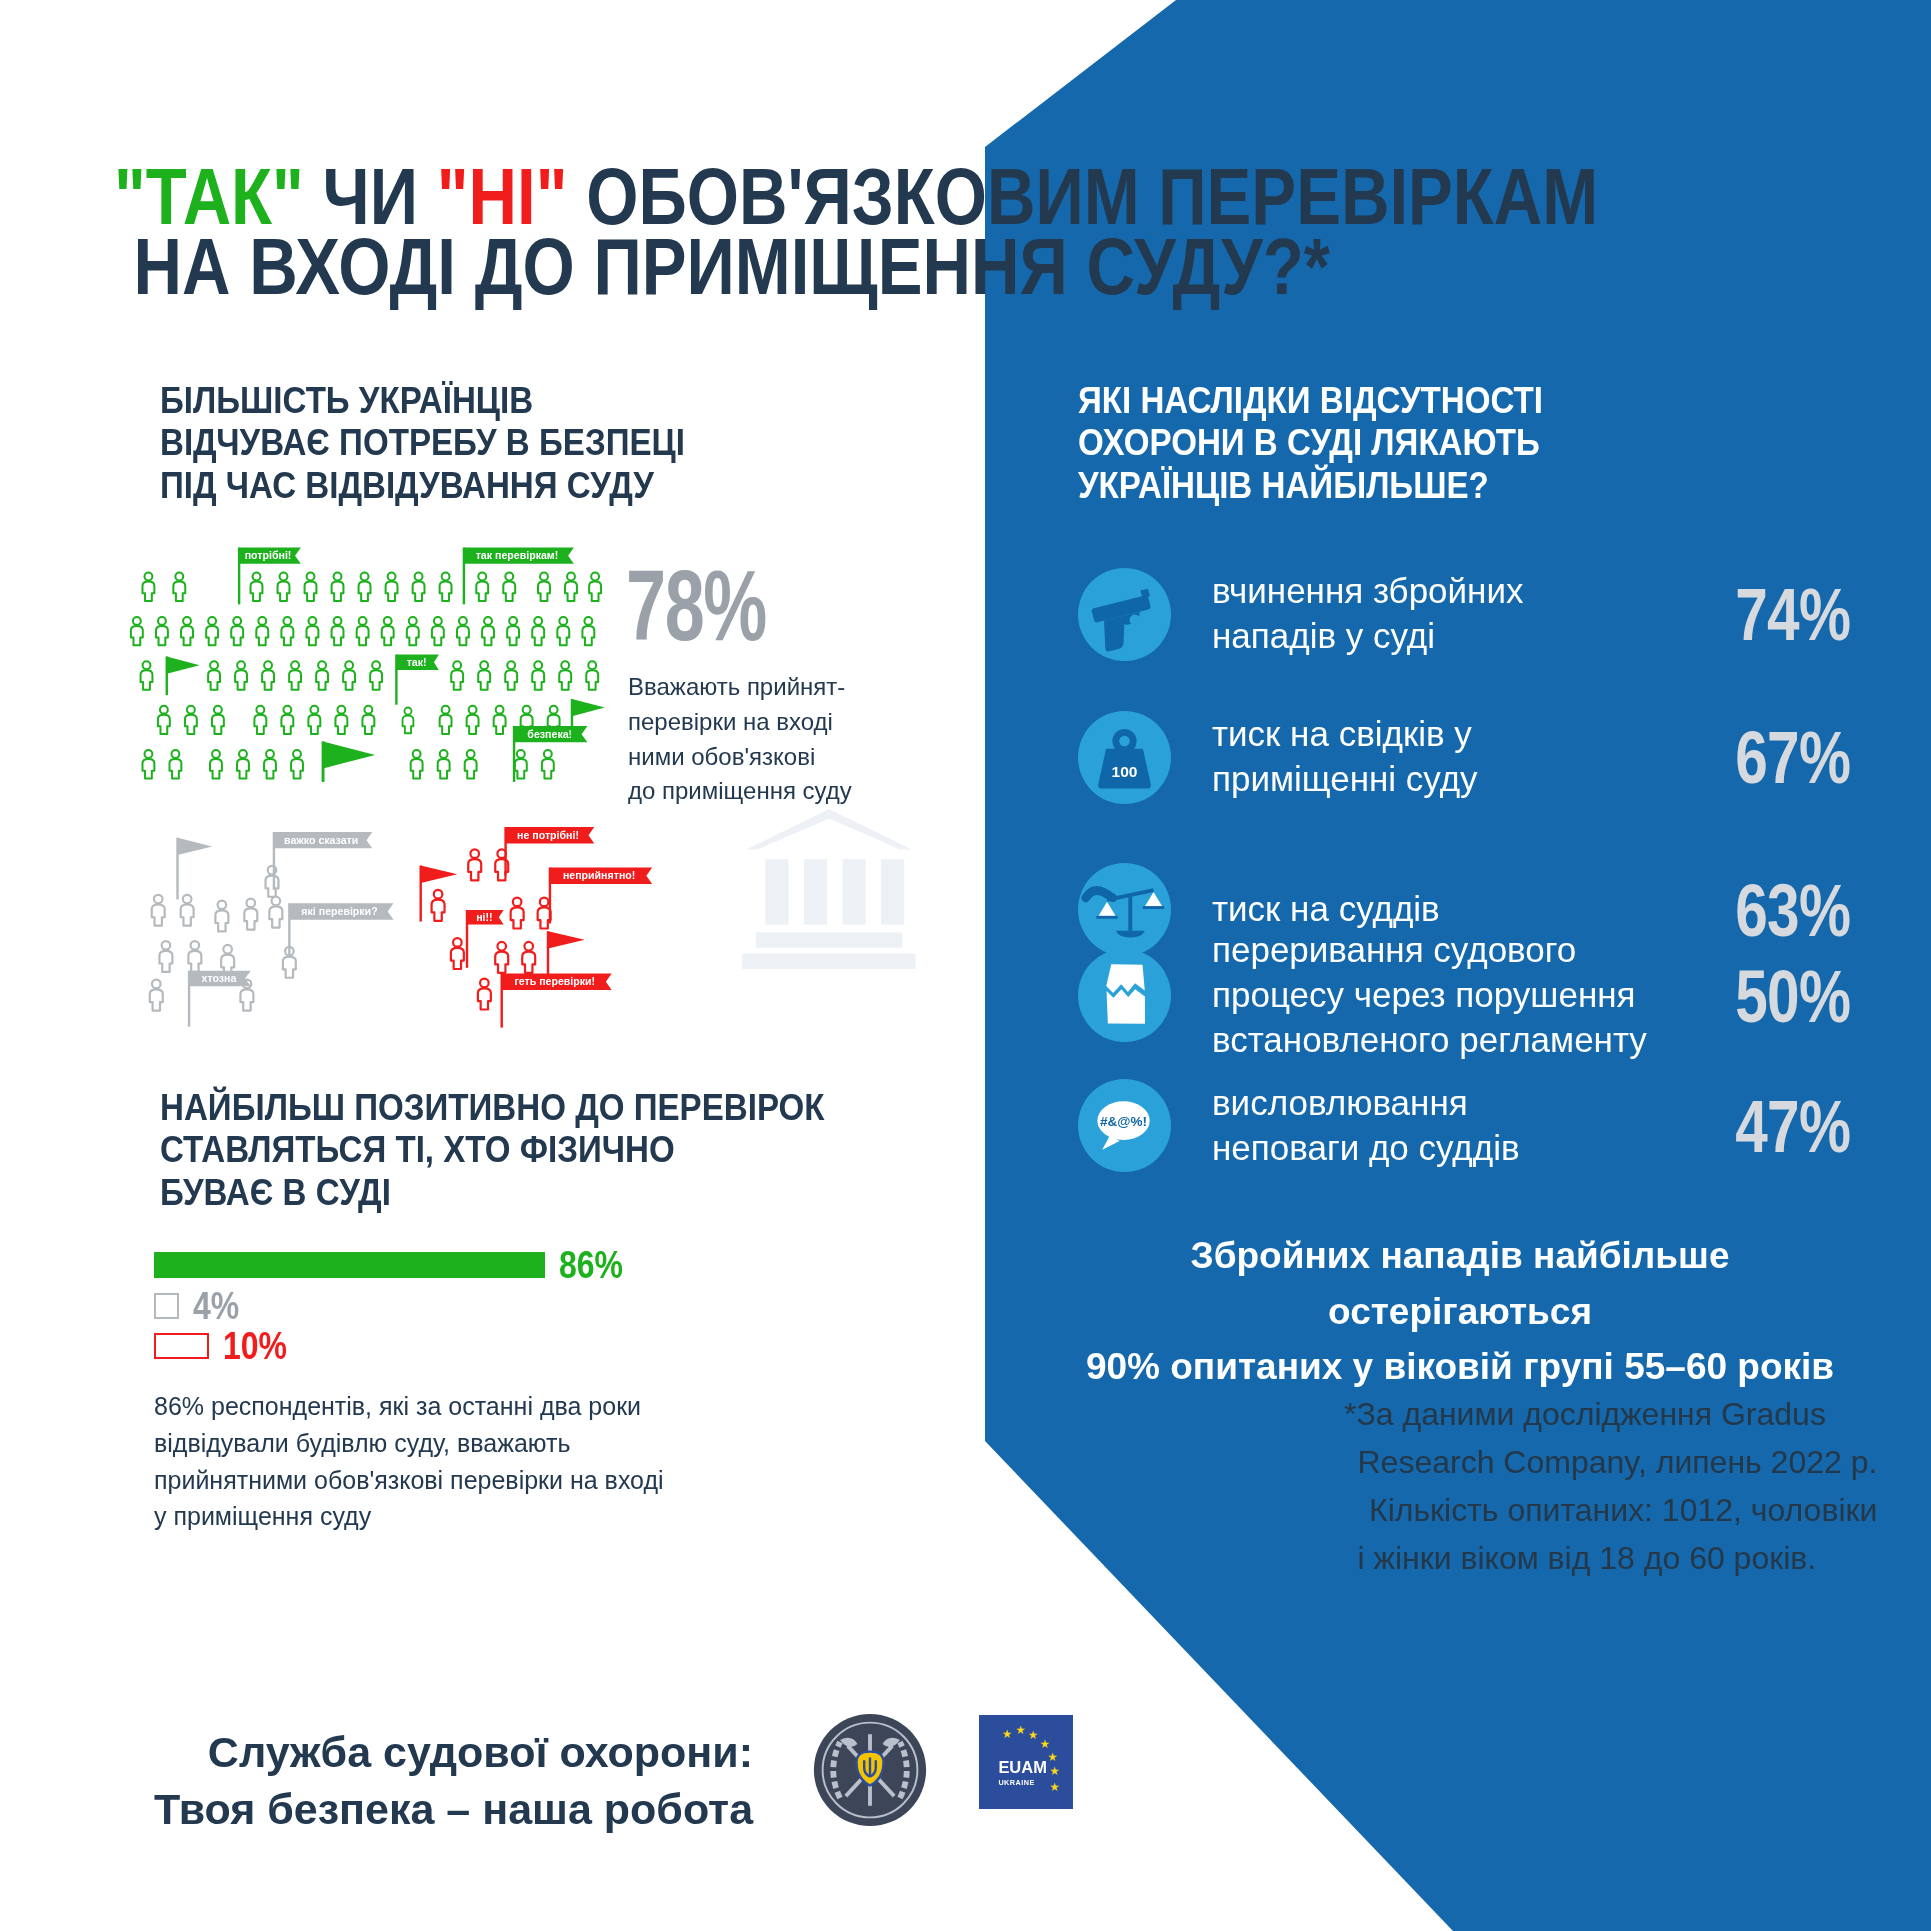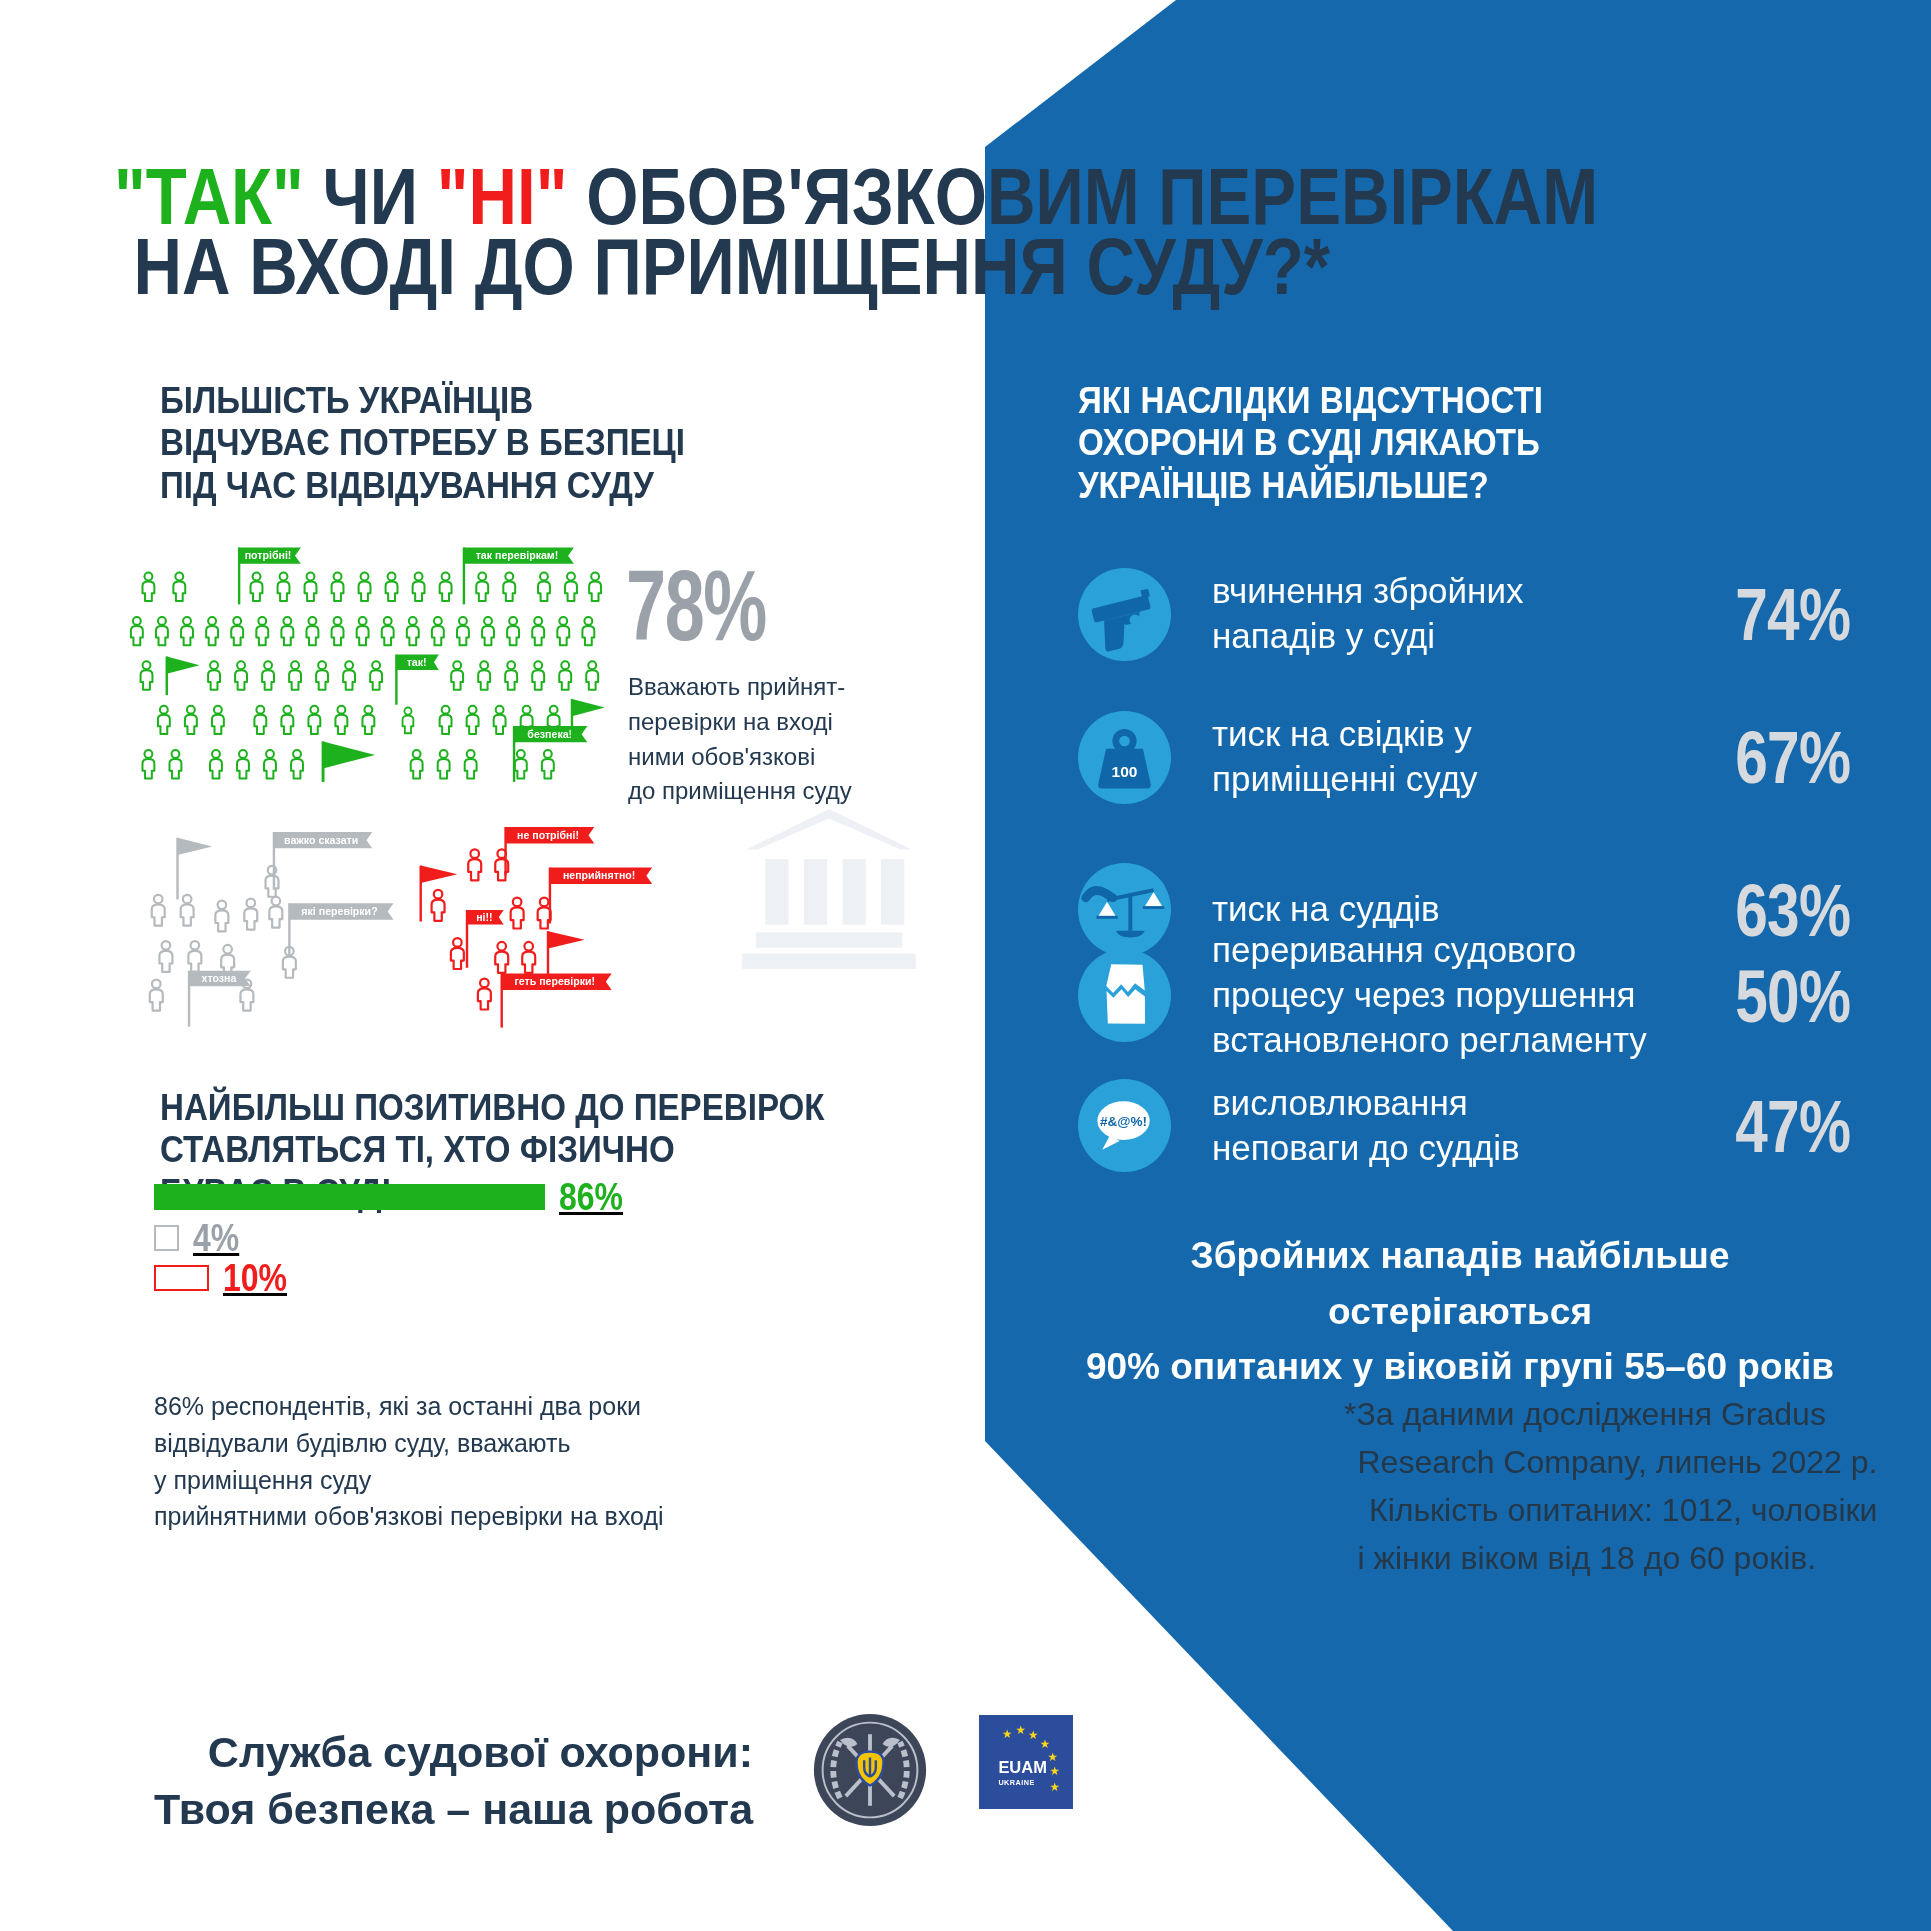--- a/index.html
+++ b/index.html
@@ -250,40 +250,40 @@
       </g>
     </g>
   </svg>
 
   <div class="abs h-block" style="left:160px;top:1087px;">
     <div>НАЙБІЛЬШ ПОЗИТИВНО ДО ПЕРЕВІРОК</div>
     <div>СТАВЛЯТЬСЯ ТІ, ХТО ФІЗИЧНО</div>
     <div>БУВАЄ В СУДІ</div>
   </div>
 
-  <div class="abs" style="left:154px;top:1183px;text-decoration:underline;">
+  <div class="abs" style="left:154px;top:1251px;">
     <div class="bar-row">
       <div class="bar" style="width: 391px; background: rgb(29, 177, 29);"></div>
       <span class="bar-label" style="color: rgb(29, 177, 29);">86%</span>
     </div>
     <div class="bar-row">
       <div class="bar" style="width: 25px; border: 2.9px solid rgb(181, 186, 190);"></div>
       <span class="bar-label" style="color: rgb(154, 161, 168);">4%</span>
     </div>
     <div class="bar-row">
       <div class="bar" style="width: 55px; border: 2.9px solid rgb(241, 28, 28);"></div>
       <span class="bar-label" style="color: rgb(241, 28, 28);">10%</span>
     </div>
   </div>
 
   <div class="abs para" style="left:154px;top:1388px;width:782px;">
     <div>86% респондентів, які за останні два роки</div>
     <div>відвідували  будівлю суду, вважають</div>
+    <div>прийнятними обов'язкові  перевірки на вході</div>
     <div>у приміщення суду</div>
-    <div>прийнятними обов'язкові  перевірки на вході</div>
   </div>
 
   <div class="abs h-block h-white" style="left:1078px;top:380px;">
     <div>ЯКІ НАСЛІДКИ ВІДСУТНОСТІ</div>
     <div>ОХОРОНИ В СУДІ ЛЯКАЮТЬ</div>
     <div>УКРАЇНЦІВ НАЙБІЛЬШЕ?</div>
   </div>
 
   <div class="fear-row" style="top:560px;height:108px;">
     <svg class="fear-icon" width="93" height="93" viewBox="0 0 96 96">

